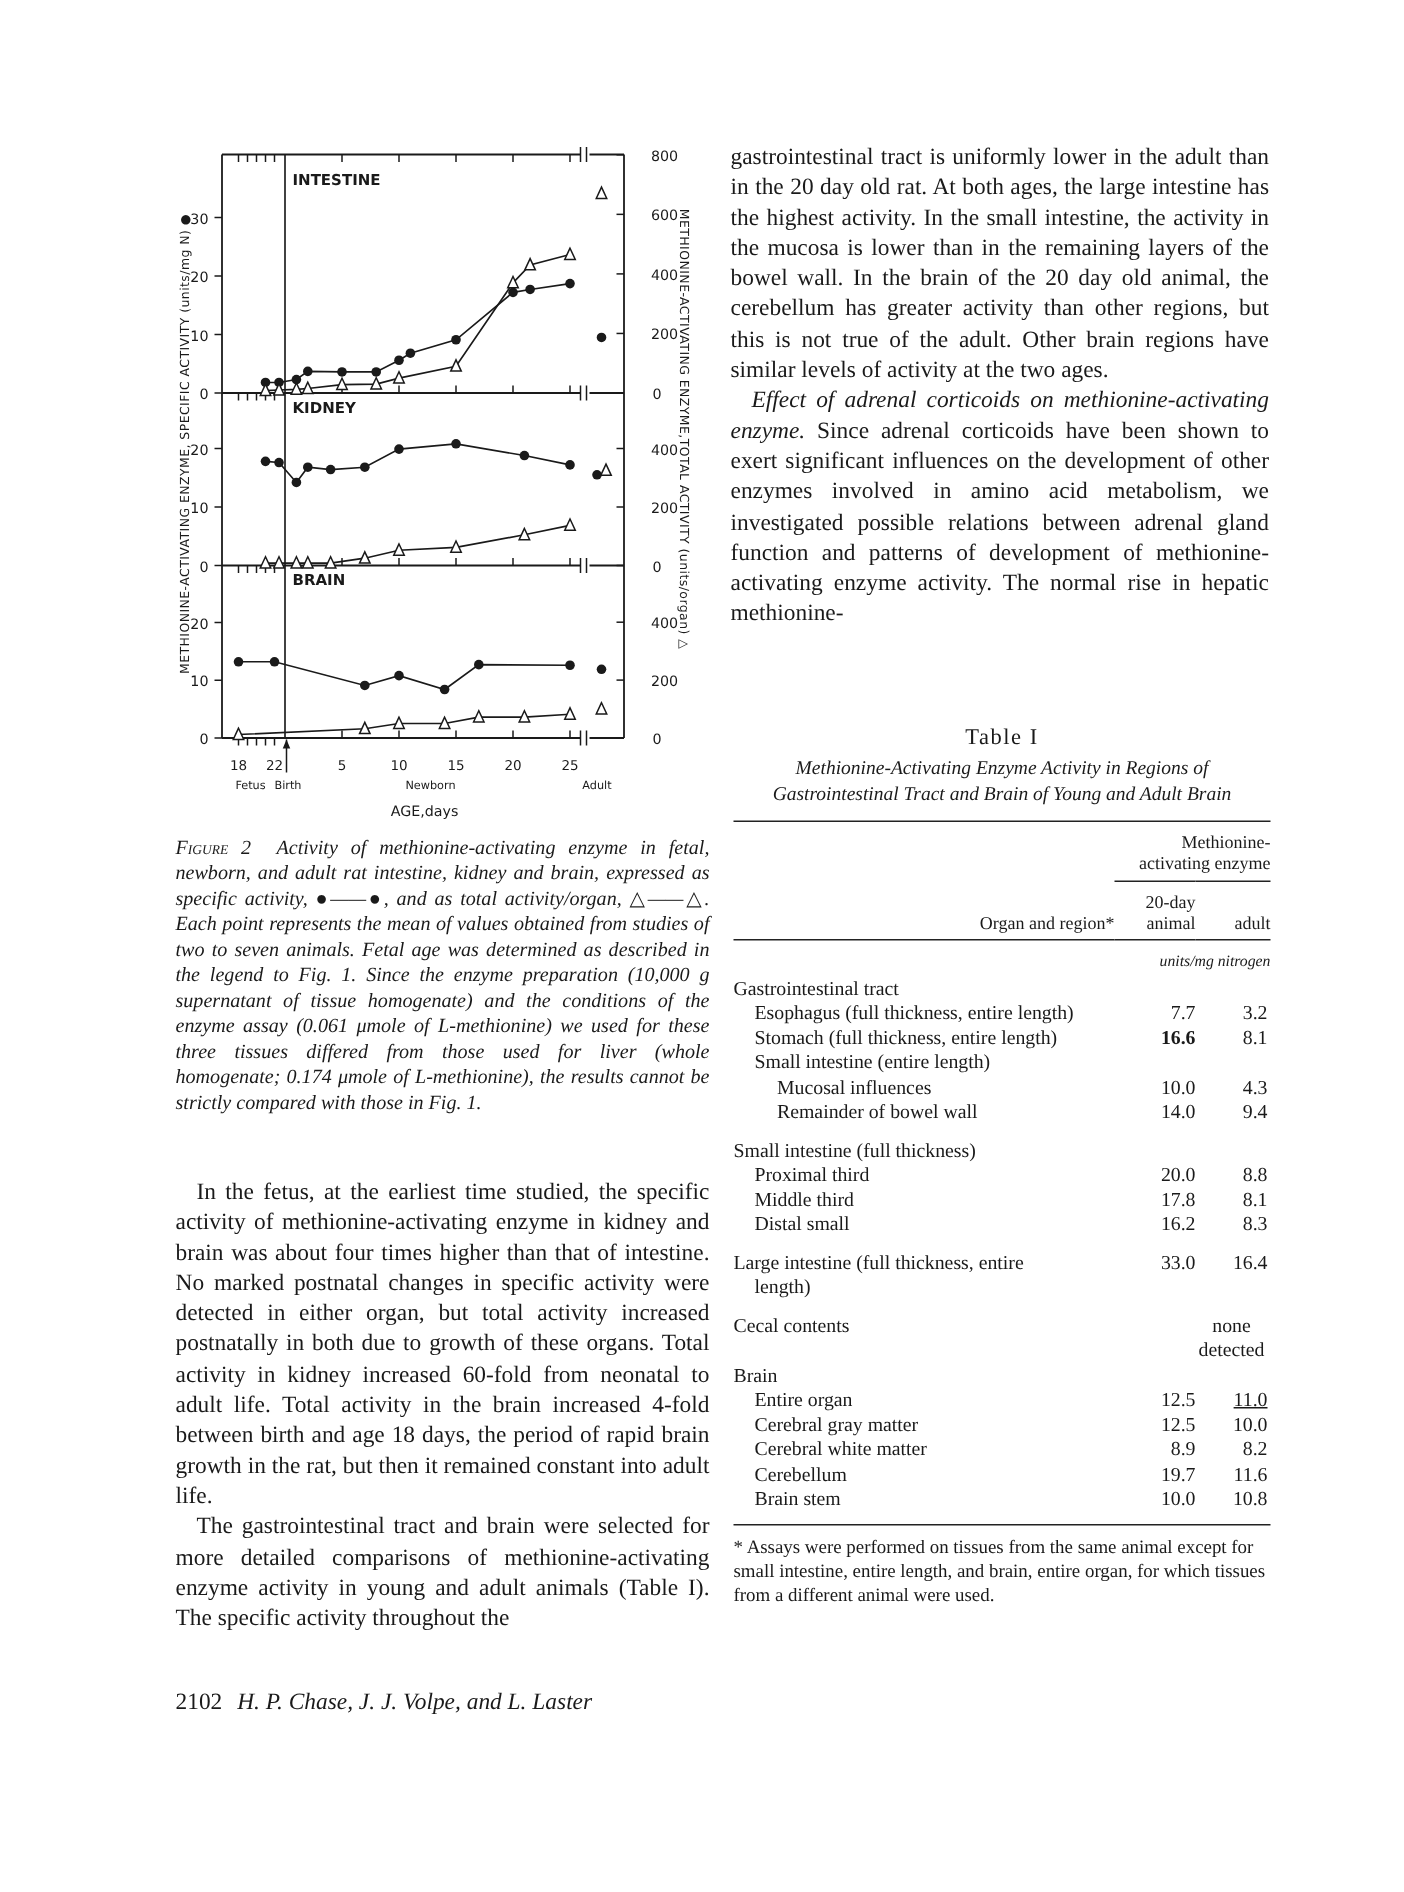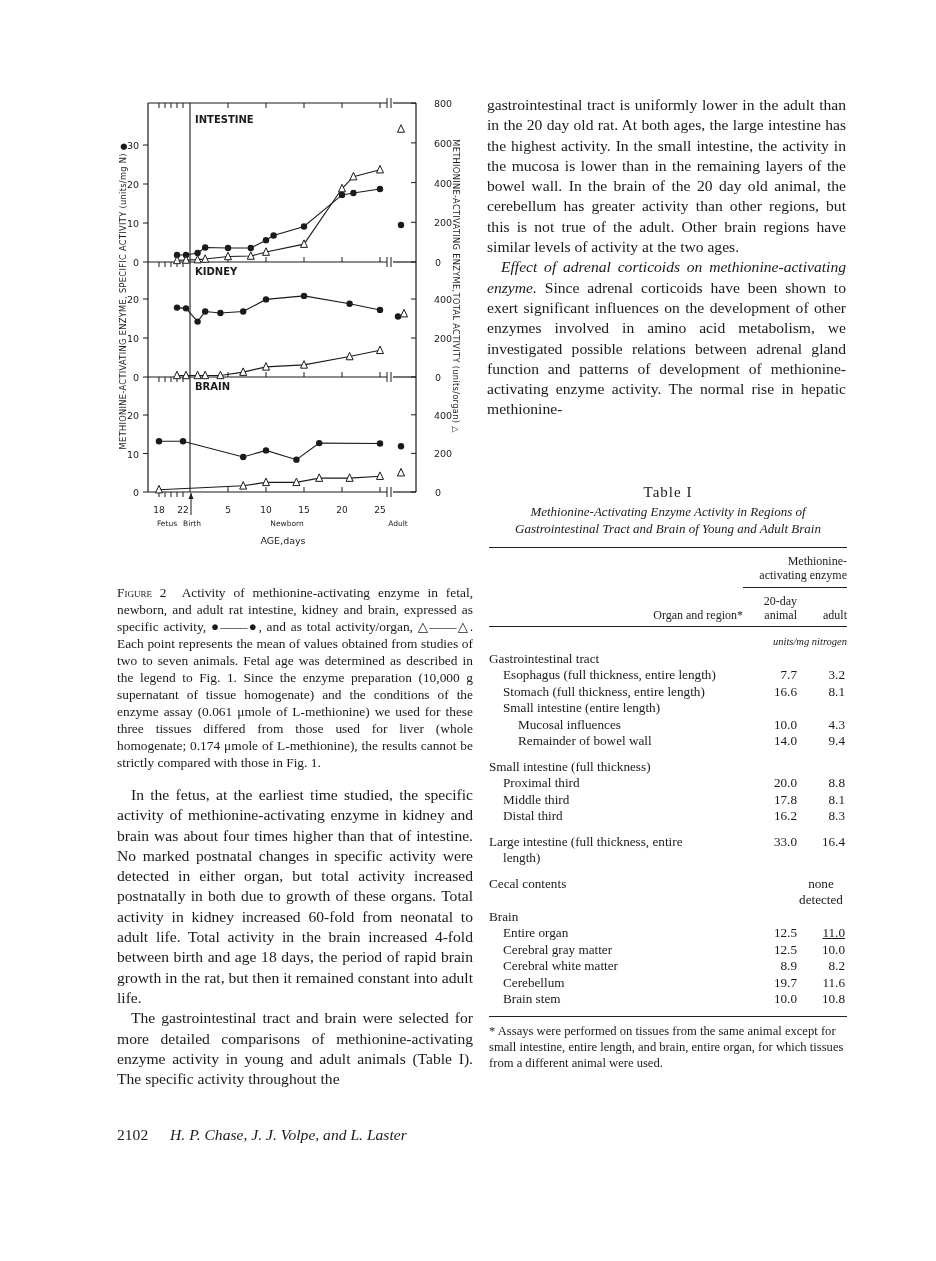--- a/index.html
+++ b/index.html
@@ -1,28 +1,28 @@
 <!DOCTYPE html>
 <html><head>
 <meta charset="utf-8">
 <style>
   html,body{margin:0;padding:0;background:#fff;}
   body{width:936px;height:1261px;position:relative;overflow:hidden;color:#1a1a1a;
        font-family:"Liberation Serif","DejaVu Serif",serif;}
   .abs{position:absolute;}
   #fig{position:absolute;left:0;top:0;width:480px;height:560px;}
   #fig svg text{font-family:"DejaVu Sans","Liberation Sans",sans-serif;fill:#1a1a1a;}
-  .caption{left:117px;top:584px;width:356px;font-size:13.4px;line-height:17px;text-align:justify;}
+  .caption{left:117px;top:556px;width:356px;font-size:13.4px;line-height:17px;text-align:justify;font-style:italic;}
   .caption .sc{font-variant:small-caps;}
   .body-left{left:117px;top:785px;width:356px;font-size:15.6px;line-height:20.3px;text-align:justify;}
   .body-left p,.body-right p{margin:0;text-indent:14px;}
   .body-right{left:487px;top:95px;width:359px;font-size:15.6px;line-height:20.3px;text-align:justify;}
   .body-right p.first{text-indent:0;}
   .footer{left:117px;top:1126px;font-size:15.6px;}
-  .footer .authors{font-style:italic;margin-left:18px;}
+  .footer .authors{font-style:italic;margin-left:6px;}
   .table-block{left:489px;top:484px;width:358px;}
   .t-title{text-align:center;font-size:15px;letter-spacing:1px;}
   .t-sub{text-align:center;font-style:italic;font-size:13px;line-height:17px;margin-top:2px;}
   .rule-thick{border-top:1.5px solid #222;}
   table.data{width:100%;border-collapse:collapse;font-size:13.2px;line-height:16.5px;}
   table.data td{padding:0;vertical-align:top;}
   .num{text-align:right;width:44px;}
   .num2{text-align:right;width:42px;padding-right:2px !important;}
   .hdr-small{font-size:12px;text-align:right;line-height:14px;}
   .indent1{padding-left:14px !important;}
@@ -270,21 +270,21 @@
           <td class="num" style="padding-top: 0px;"></td>
           <td class="num2" style="padding-top: 0px;"></td>
         </tr>
         <tr>
           <td class="indent1" style="padding-top: 0px;">Esophagus (full thickness, entire length)</td>
           <td class="num" style="padding-top: 0px;">7.7</td>
           <td class="num2" style="padding-top: 0px;">3.2</td>
         </tr>
         <tr>
           <td class="indent1" style="padding-top: 0px;">Stomach (full thickness, entire length)</td>
-          <td class="num" style="padding-top: 0px;">16.6</td>
+          <td class="num" style="padding-top: 0px; font-weight: bold;">16.6</td>
           <td class="num2" style="padding-top: 0px;">8.1</td>
         </tr>
         <tr>
           <td class="indent1" style="padding-top: 0px;">Small intestine (entire length)</td>
           <td class="num" style="padding-top: 0px;"></td>
           <td class="num2" style="padding-top: 0px;"></td>
         </tr>
         <tr>
           <td class="indent2" style="padding-top: 0px;">Mucosal influences</td>
           <td class="num" style="padding-top: 0px;">10.0</td>
@@ -304,21 +304,21 @@
           <td class="indent1" style="padding-top: 0px;">Proximal third</td>
           <td class="num" style="padding-top: 0px;">20.0</td>
           <td class="num2" style="padding-top: 0px;">8.8</td>
         </tr>
         <tr>
           <td class="indent1" style="padding-top: 0px;">Middle third</td>
           <td class="num" style="padding-top: 0px;">17.8</td>
           <td class="num2" style="padding-top: 0px;">8.1</td>
         </tr>
         <tr>
-          <td class="indent1" style="padding-top: 0px;">Distal third</td>
+          <td class="indent1" style="padding-top: 0px;">Distal small</td>
           <td class="num" style="padding-top: 0px;">16.2</td>
           <td class="num2" style="padding-top: 0px;">8.3</td>
         </tr>
         <tr>
           <td class="" style="padding-top: 9px; padding-right: 40px; text-indent: -14px; padding-left: 14px;">Large intestine (full thickness, entire length)</td>
           <td class="num" style="padding-top: 9px;">33.0</td>
           <td class="num2" style="padding-top: 9px;">16.4</td>
         </tr>
         <tr>
           <td class="" style="padding-top: 9px;">Cecal contents</td>

